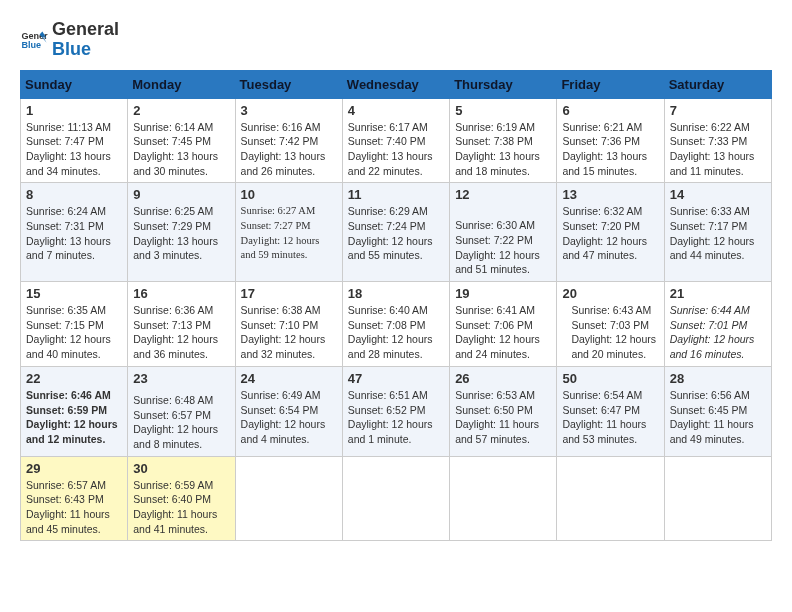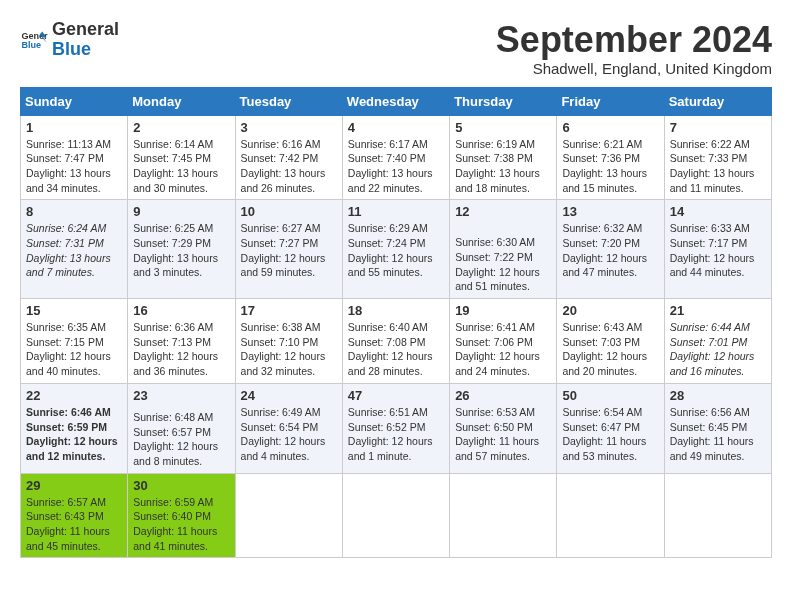--- a/index.html
+++ b/index.html
@@ -47,21 +47,21 @@
       font-size: 15px;
       color: #333;
     }
     .calendar {
       width: 100%;
       border-collapse: collapse;
       font-size: 11px;
     }
     .calendar th {
       background: #2a78c0;
-      color: #ffffff;
+      color: #0f172a;
       padding: 6px 4px;
       text-align: left;
       font-size: 13px;
       font-weight: bold;
       border: 1px solid #2a78c0;
       margin-top: 16px;
     }
     .calendar td {
       border: 1px solid #ccc;
       padding: 4px 5px;
@@ -81,21 +81,21 @@
     }
     .day-detail {
       color: #333;
       line-height: 1.4;
       font-size: 10.5px;
     }
     .empty-cell {
       background: #fff !important;
     }
     .calendar tr:last-child td {
-      background: #84cc16;
+      background: #fef9c3;
     }
     .calendar tr:last-child td.empty-cell {
       background: #fff;
     }
     
     .row-odd td { background: #fff; }
     .row-even td { background: #eef2f8; }
   </style>
 </head>
 <body>
@@ -108,24 +108,20 @@
       <text x="2" y="32" font-family="Arial" font-size="13" font-weight="bold" fill="#1a6fb5">Blue</text>
       <polygon points="32,8 38,18 32,14 38,24 28,12" fill="#1a6fb5"></polygon>
     </svg>
     <div>
       <div class="logo-text">
         <div>General</div>
         <div><span>Blue</span></div>
       </div>
     </div>
   </div>
-  <div class="title-block">
-    <div class="month-title">September 2024</div>
-    <div class="location">Shadwell, England, United Kingdom</div>
-  </div>
 </div>
 
 <table class="calendar">
   <thead>
     <tr>
     <th>Sunday</th>
         <th>Monday</th>
         <th>Tuesday</th>
         <th>Wednesday</th>
         <th>Thursday</th>
@@ -181,35 +177,35 @@
           <span class="day-num">7</span>
           <div class="day-detail" style="white-space: pre-line;">Sunrise: 6:22 AM
 Sunset: 7:33 PM
 Daylight: 13 hours
 and 11 minutes.</div>
         </td>
       </tr>
       <tr class="row-even">
         <td>
           <span class="day-num">8</span>
-          <div class="day-detail" style="white-space: pre-line; font-style: italic;">Sunrise: 6:24 AM
+          <div class="day-detail" style="white-space: pre-line;">Sunrise: 6:24 AM
 Sunset: 7:31 PM
 Daylight: 13 hours
 and 7 minutes.</div>
         </td>
         <td>
           <span class="day-num">9</span>
           <div class="day-detail" style="white-space: pre-line;">Sunrise: 6:25 AM
 Sunset: 7:29 PM
 Daylight: 13 hours
 and 3 minutes.</div>
         </td>
         <td>
           <span class="day-num">10</span>
-          <div class="day-detail" style="white-space: pre-line;">Sunrise: 6:27 AM
+          <div class="day-detail" style="white-space: pre-line; font-family: Liberation Serif, serif;">Sunrise: 6:27 AM
 Sunset: 7:27 PM
 Daylight: 12 hours
 and 59 minutes.</div>
         </td>
         <td>
           <span class="day-num">11</span>
           <div class="day-detail" style="white-space: pre-line;">Sunrise: 6:29 AM
 Sunset: 7:24 PM
 Daylight: 12 hours
 and 55 minutes.</div>
@@ -267,21 +263,21 @@
         </td>
         <td>
           <span class="day-num">19</span>
           <div class="day-detail" style="white-space: pre-line;">Sunrise: 6:41 AM
 Sunset: 7:06 PM
 Daylight: 12 hours
 and 24 minutes.</div>
         </td>
         <td>
           <span class="day-num">20</span>
-          <div class="day-detail" style="white-space: pre-line;">Sunrise: 6:43 AM
+          <div class="day-detail" style="white-space: pre-line; margin-left: 9px;">Sunrise: 6:43 AM
 Sunset: 7:03 PM
 Daylight: 12 hours
 and 20 minutes.</div>
         </td>
         <td>
           <span class="day-num">21</span>
           <div class="day-detail" style="white-space: pre-line; font-style: italic;">Sunrise: 6:44 AM
 Sunset: 7:01 PM
 Daylight: 12 hours
 and 16 minutes.</div>

